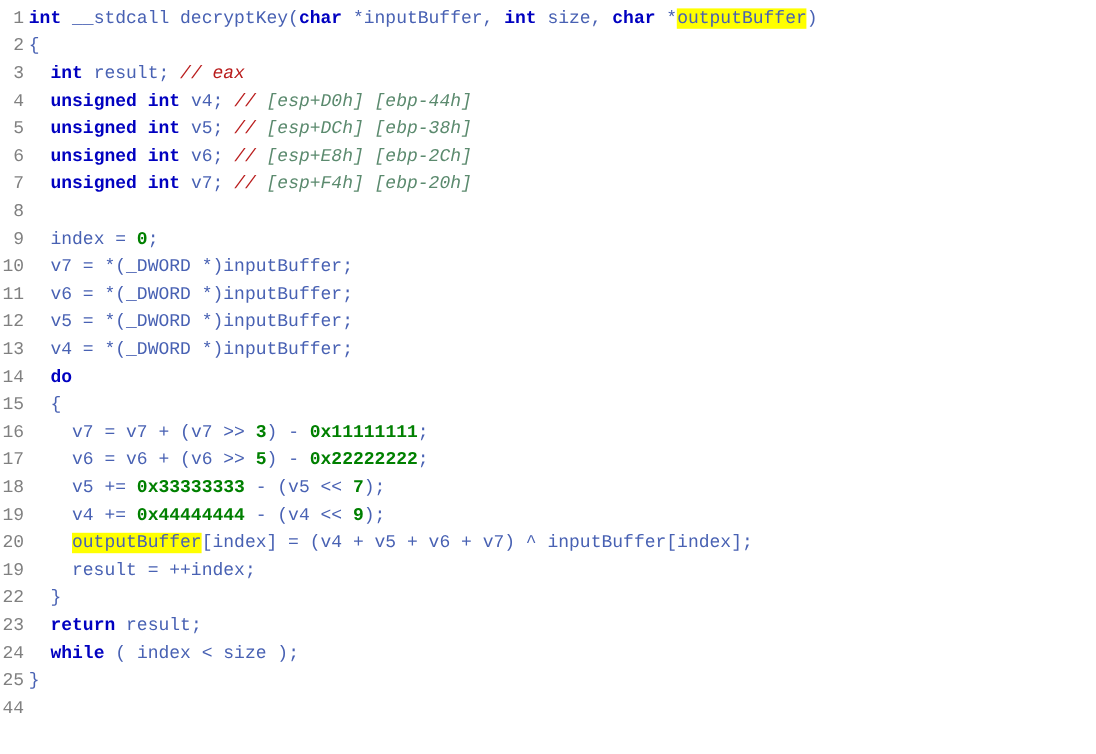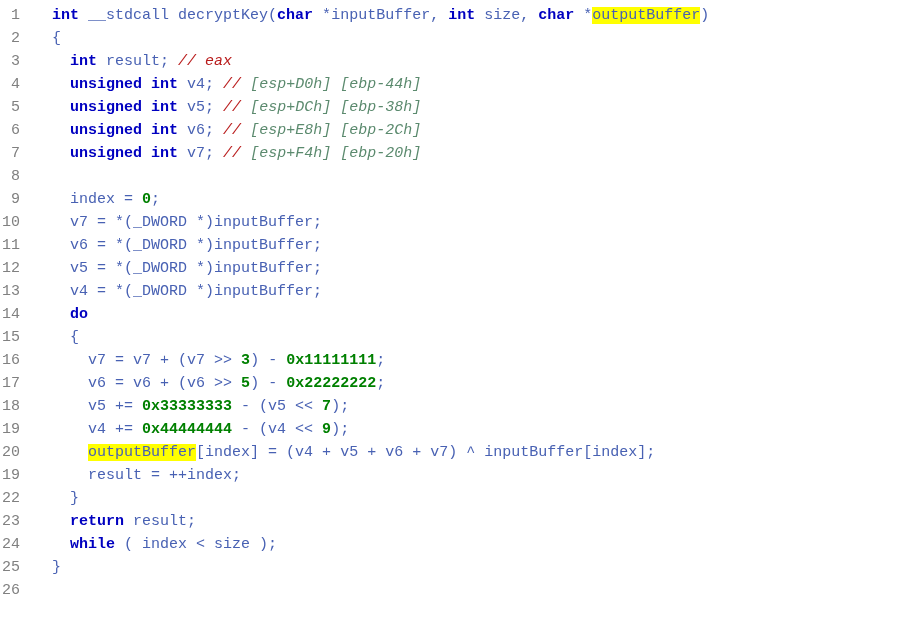--- a/index.html
+++ b/index.html
@@ -28,21 +28,20 @@
     .line-numbers div {
       height: 23px;
     }
     .code-content {
       flex: 1;
       padding-left: 2px;
     }
     .code-line {
       height: 23px;
       white-space: pre;
-      margin-left: 28px;
     }
     .kw { color: #0000c0; font-weight: bold; }
     .comment { color: #b91c1c; font-style: italic; }
     .comment-offset { color: #5b8a6e; font-style: italic; }
     .number { color: #008000; font-weight: bold; }
     .ident { color: #4861b3; }
     .punct { color: #4861b3; }
     .highlight { background-color: #ffff00; color: #4861b3; }
   </style>
 </head>
@@ -68,21 +67,21 @@
       <div>16</div>
       <div>17</div>
       <div>18</div>
       <div>19</div>
       <div>20</div>
       <div>19</div>
       <div>22</div>
       <div>23</div>
       <div>24</div>
       <div>25</div>
-      <div>26</div>
+      <div>44</div>
     </div>
   <div class="code-content" id="code-content">
       <div class="code-line"><span class="kw">int</span><span> </span><span class="ident">__stdcall decryptKey</span><span class="punct">(</span><span class="kw">char</span><span> </span><span class="punct">*</span><span class="ident">inputBuffer</span><span class="punct">, </span><span class="kw">int</span><span> </span><span class="ident">size</span><span class="punct">, </span><span class="kw">char</span><span> </span><span class="punct">*</span><span class="highlight">outputBuffer</span><span class="punct">)</span></div>
       <div class="code-line"><span class="punct">{</span></div>
       <div class="code-line"><span>  </span><span class="kw">int</span><span> </span><span class="ident">result</span><span class="punct">; </span><span class="comment">// eax</span></div>
       <div class="code-line"><span>  </span><span class="kw">unsigned</span><span> </span><span class="kw">int</span><span> </span><span class="ident">v4</span><span class="punct">; </span><span class="comment">// </span><span class="comment-offset">[esp+D0h] [ebp-44h]</span></div>
       <div class="code-line"><span>  </span><span class="kw">unsigned</span><span> </span><span class="kw">int</span><span> </span><span class="ident">v5</span><span class="punct">; </span><span class="comment">// </span><span class="comment-offset">[esp+DCh] [ebp-38h]</span></div>
       <div class="code-line"><span>  </span><span class="kw">unsigned</span><span> </span><span class="kw">int</span><span> </span><span class="ident">v6</span><span class="punct">; </span><span class="comment">// </span><span class="comment-offset">[esp+E8h] [ebp-2Ch]</span></div>
       <div class="code-line"><span>  </span><span class="kw">unsigned</span><span> </span><span class="kw">int</span><span> </span><span class="ident">v7</span><span class="punct">; </span><span class="comment">// </span><span class="comment-offset">[esp+F4h] [ebp-20h]</span></div>
       <div class="code-line"></div>

